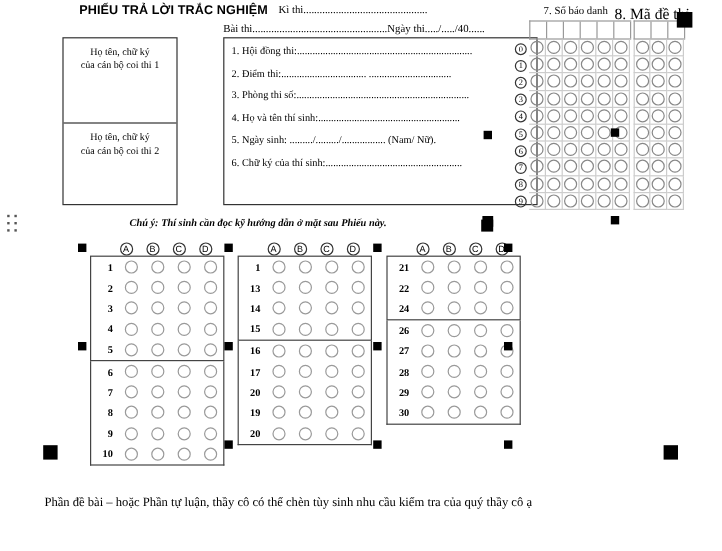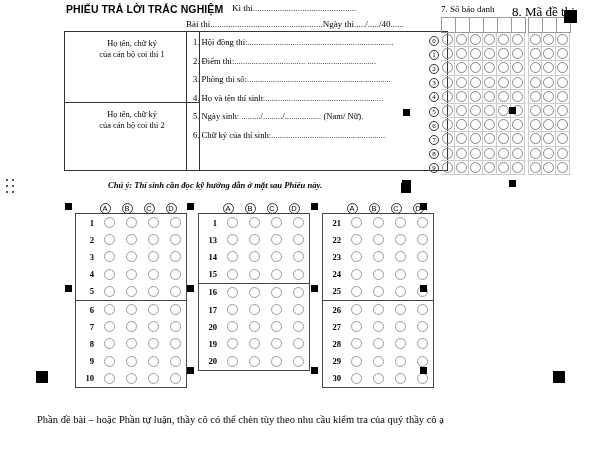--- a/index.html
+++ b/index.html
@@ -46,23 +46,23 @@
     position: absolute;
     left: 186px;
     top: 19px;
     font-size: 9px;
     white-space: nowrap;
   }
 
   
   #invigilator-box {
     position: absolute;
-    left: 64px;
+    left: 52px;
     top: 31px;
-    width: 136px;
+    width: 96px;
     height: 140px;
     border: 1px solid #333;
     box-sizing: border-box;
   }
   .invig-cell {
     height: 70px;
     box-sizing: border-box;
     text-align: center;
     font-size: 8.4px;
     line-height: 1.35;
@@ -84,21 +84,21 @@
   .info-line {
     font-size: 8.6px;
     white-space: nowrap;
     margin-bottom: 8.5px;
     overflow: hidden;
   }
 
   
   #sbd-heading {
     position: absolute;
-    left: 441px;
+    left: 453px;
     top: 4px;
     font-size: 9px;
     white-space: nowrap;
   }
   #code-heading {
     position: absolute;
     left: 512px;
     top: 4px;
     font-size: 13px;
     white-space: nowrap;
@@ -1011,51 +1011,21 @@
             <span class="ans-bub"></span>
           </span>
           <span class="cell">
             <span class="ans-bub"></span>
           </span>
           <span class="cell">
             <span class="ans-bub"></span>
           </span>
         </div>
         <div class="ans-row">
-          <span class="qnum">23</span>
-          <span class="cell">
-            <span class="ans-bub"></span>
-          </span>
-          <span class="cell">
-            <span class="ans-bub"></span>
-          </span>
-          <span class="cell">
-            <span class="ans-bub"></span>
-          </span>
-          <span class="cell">
-            <span class="ans-bub"></span>
-          </span>
-        </div>
-        <div class="ans-row">
           <span class="qnum">24</span>
-          <span class="cell">
-            <span class="ans-bub"></span>
-          </span>
-          <span class="cell">
-            <span class="ans-bub"></span>
-          </span>
-          <span class="cell">
-            <span class="ans-bub"></span>
-          </span>
-          <span class="cell">
-            <span class="ans-bub"></span>
-          </span>
-        </div>
-        <div class="ans-row">
-          <span class="qnum">25</span>
           <span class="cell">
             <span class="ans-bub"></span>
           </span>
           <span class="cell">
             <span class="ans-bub"></span>
           </span>
           <span class="cell">
             <span class="ans-bub"></span>
           </span>
           <span class="cell">
@@ -1160,15 +1130,15 @@
   <div class="regmark" style="left:311px; top:203px; width:7px;  height:7px;"></div>
   <div class="regmark" style="left:311px; top:285px; width:7px;  height:7px;"></div>
   <div class="regmark" style="left:311px; top:367px; width:7px;  height:7px;"></div>
 
   <div class="regmark" style="left:420px; top:203px; width:7px;  height:7px;"></div>
   <div class="regmark" style="left:420px; top:285px; width:7px;  height:7px;"></div>
   <div class="regmark" style="left:420px; top:367px; width:7px;  height:7px;"></div>
 
   <div class="regmark" style="left:553px; top:371px; width:12px; height:12px;"></div>
 
-  <div id="footer-text">Phần đề bài – hoặc Phần tự luận, thầy cô có thể chèn tùy theo nhu cầu kiểm tra của quý thầy cô ạ</div>
+  <div id="footer-text">Phần đề bài – hoặc Phần tự luận, thầy cô có thể chèn tùy sinh nhu cầu kiểm tra của quý thầy cô ạ</div>
 
 </div>
 
 </body></html>

